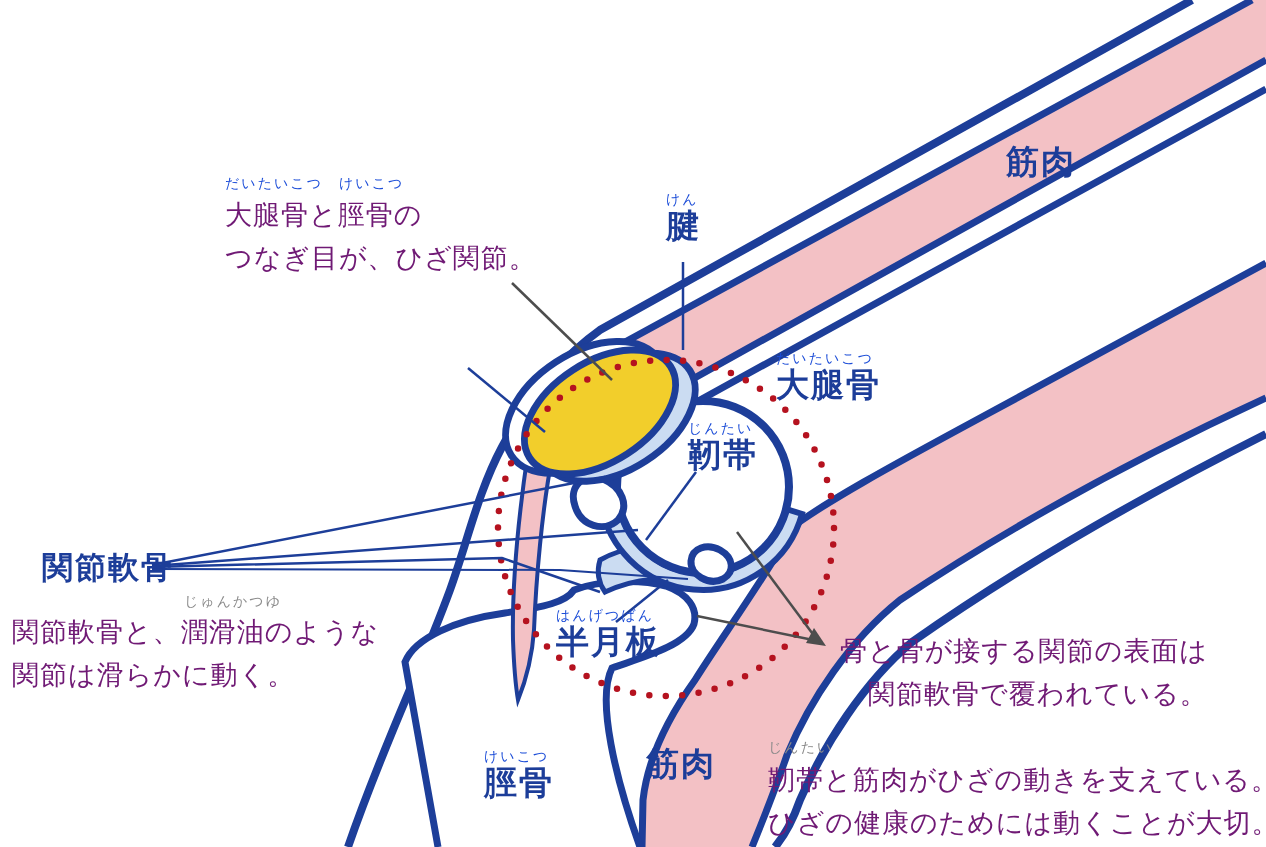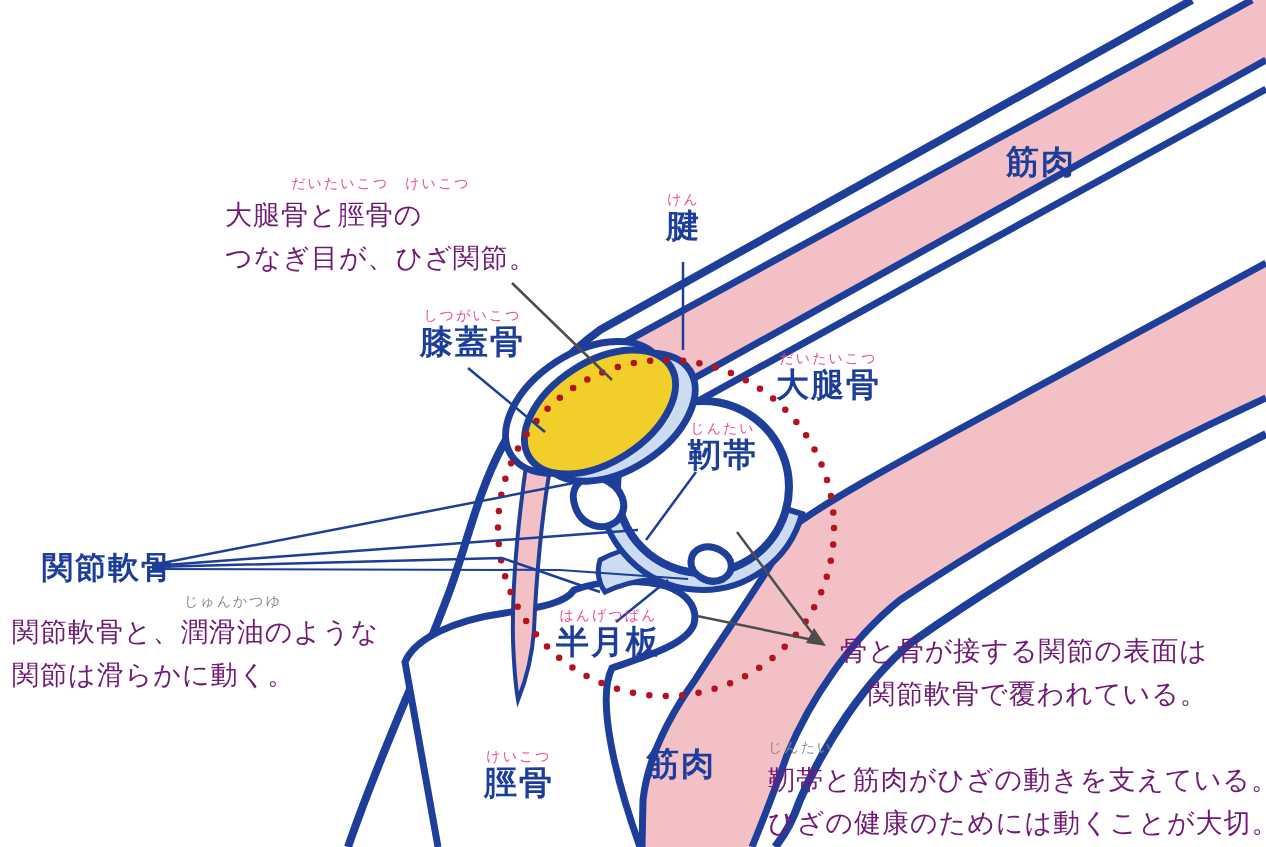--- a/index.html
+++ b/index.html
@@ -3,21 +3,21 @@
 <meta charset="utf-8">
 <style>
   html,body{margin:0;padding:0;background:#ffffff;}
   #stage{
     position:relative;width:1266px;height:847px;overflow:hidden;
     background:#ffffff;
     font-family:"DejaVu Sans","Liberation Sans",sans-serif;
   }
   #stage svg{position:absolute;left:0;top:0;}
   .lbl{position:absolute;line-height:1.05;white-space:nowrap;}
-  .furi{font-size:14px;color:#ec4899;letter-spacing:2px;margin-bottom:2px;text-align:center;}
+  .furi{font-size:14px;color:#1d4ed8;letter-spacing:2px;margin-bottom:2px;}
   .blue-label{font-size:33px;font-weight:bold;color:#1c3d99;letter-spacing:2px;}
   .gray-line{font-size:27px;color:#701a75;letter-spacing:1px;line-height:43px;}
   .furi-abs{position:absolute;font-size:14px;color:#8a8a8a;letter-spacing:2px;}
 </style>
 </head>
 <body>
 
 <div id="stage">
 
   <svg width="1266" height="847" viewBox="0 0 1266 847">
@@ -82,24 +82,20 @@
     <path d="M152,567 L502,558 L600,592" fill="none" stroke="#1d3e99" stroke-width="2.5"></path>
     <path d="M152,569 L560,570 L688,579" fill="none" stroke="#1d3e99" stroke-width="2"></path>
   </svg>
 
   <div class="lbl" style="left:225px;top:176px;">
     <div class="furi">だいたいこつ　けいこつ</div>
     <div class="gray-line">大腿骨と脛骨の</div>
     <div class="gray-line">つなぎ目が、ひざ関節。</div>
   </div>
 
-  <div class="lbl" style="left:420px;top:308px;">
-    <div class="furi">しつがいこつ</div>
-    <div class="blue-label">膝蓋骨</div>
-  </div>
 
   <div class="lbl" style="left:666px;top:192px;">
     <div class="furi">けん</div>
     <div class="blue-label">腱</div>
   </div>
 
   <div class="lbl" style="left:1006px;top:145px;">
     <div class="blue-label">筋肉</div>
   </div>
 

